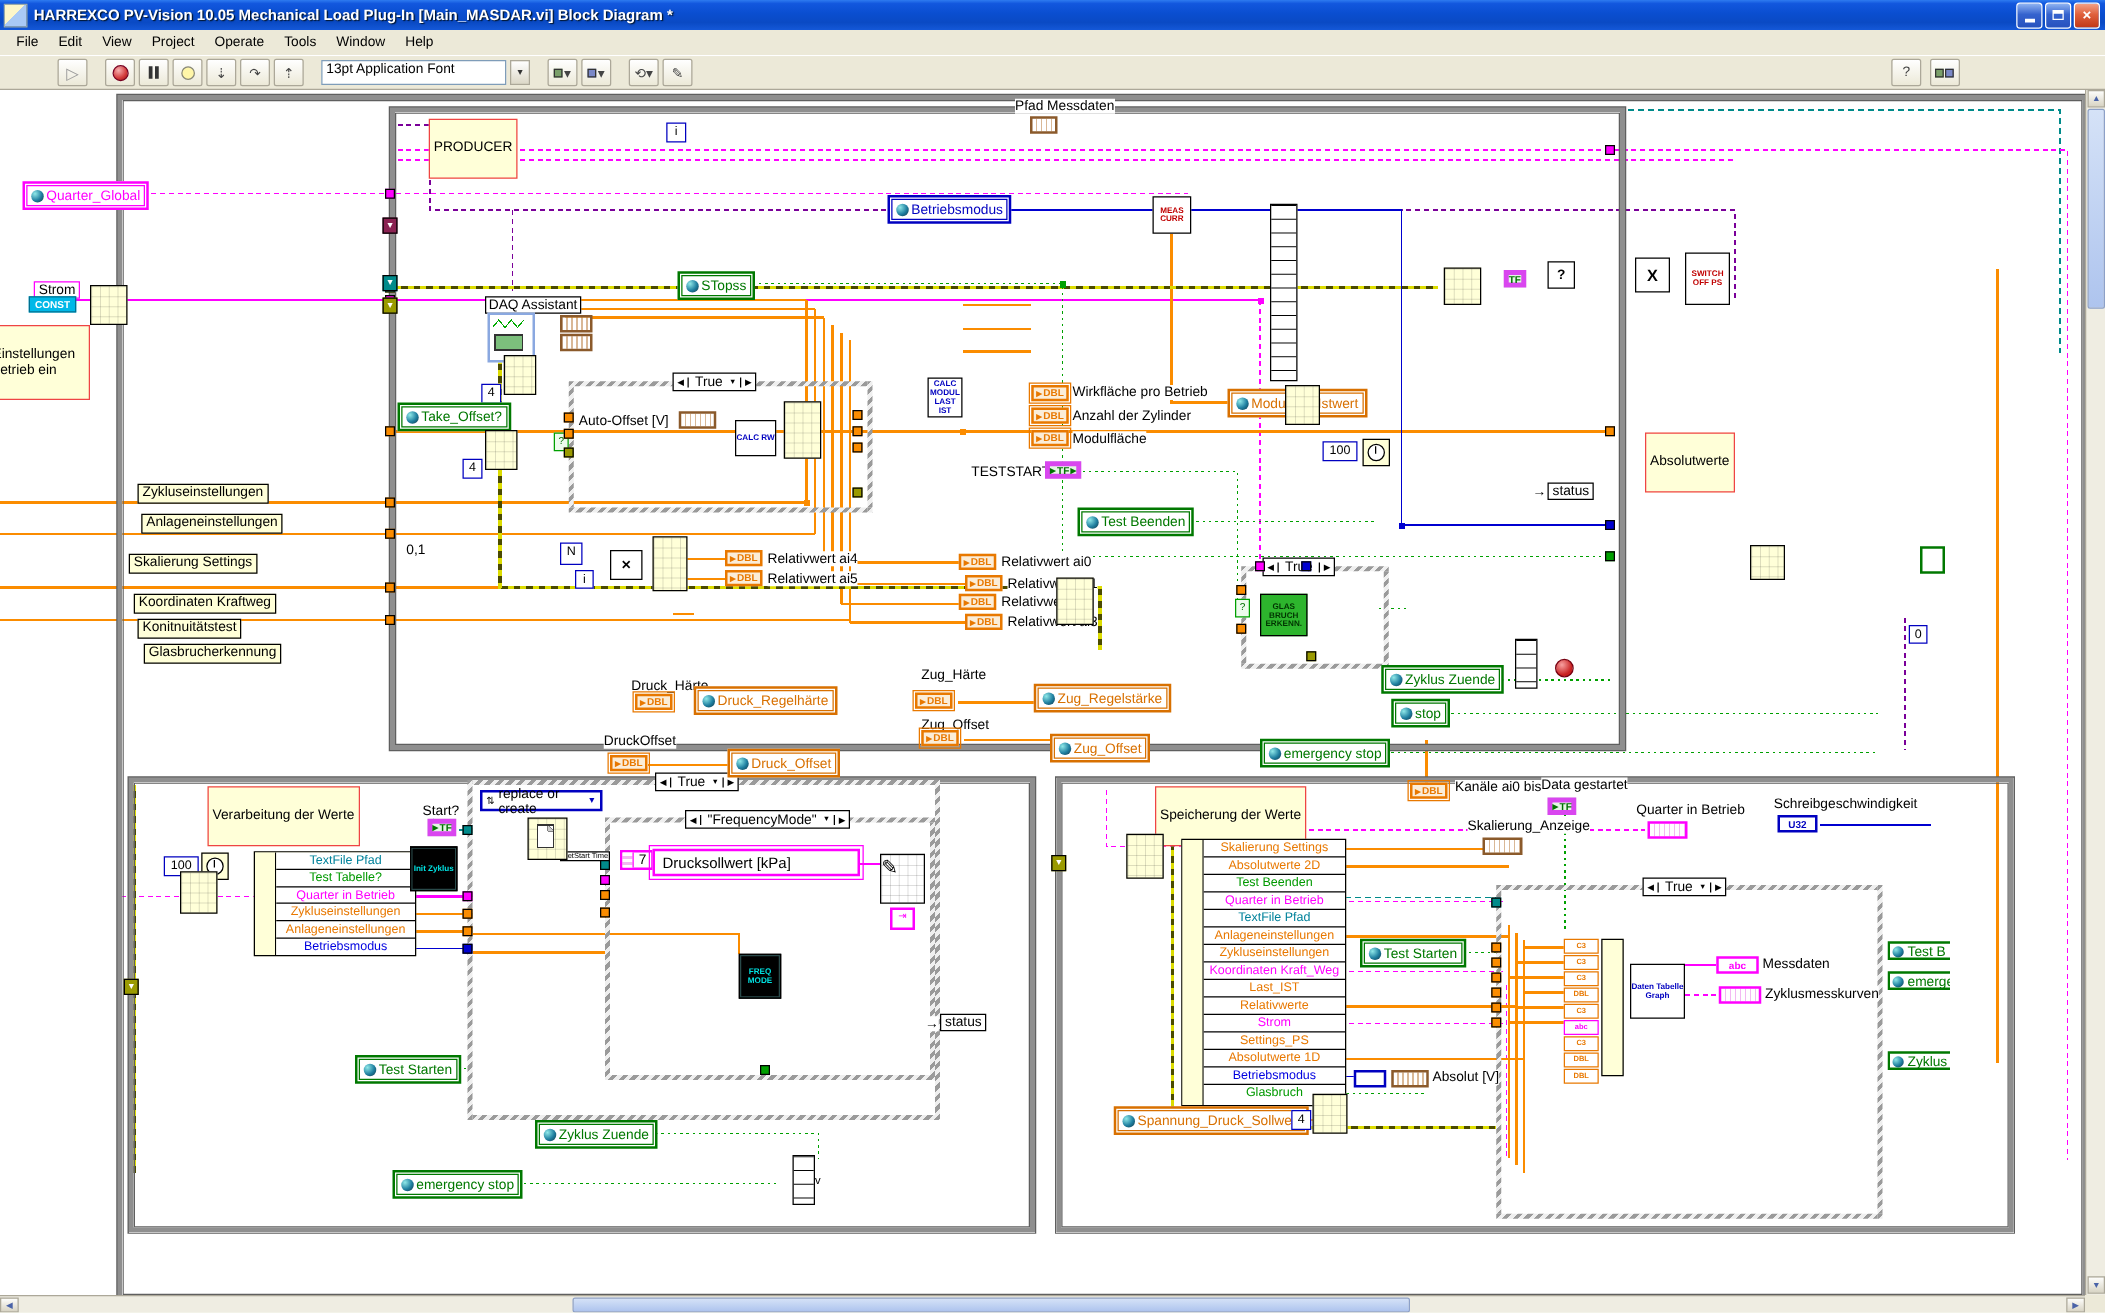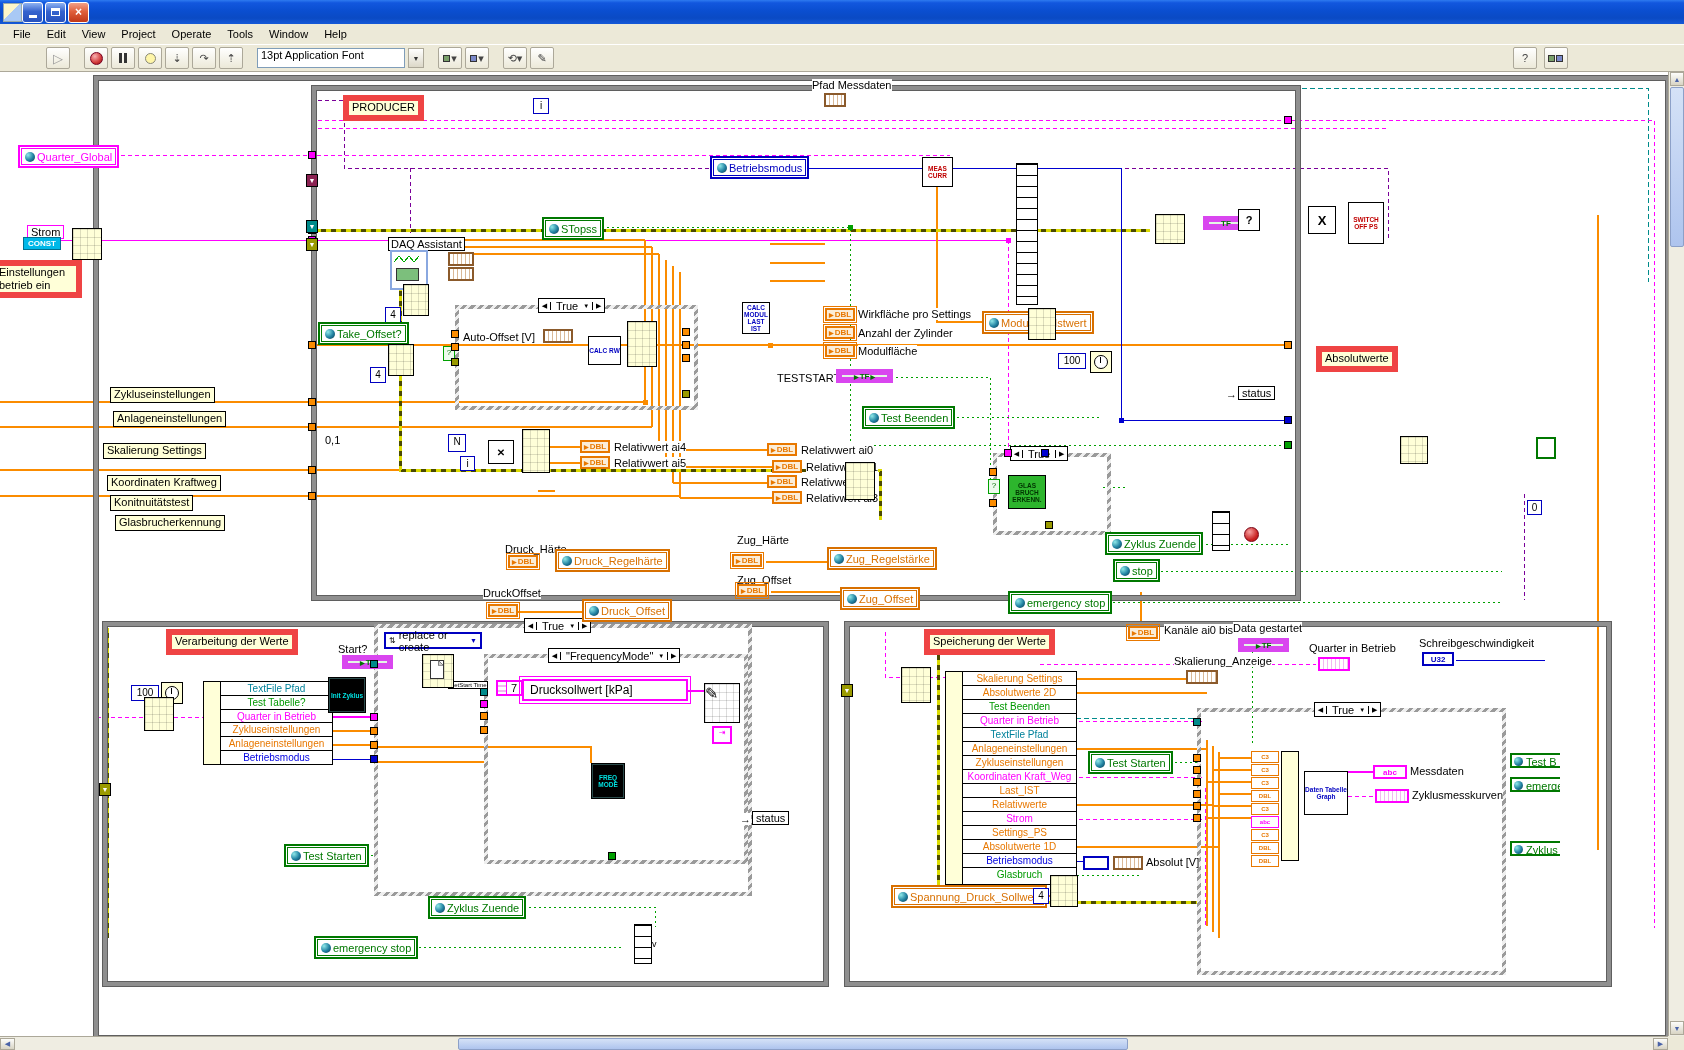--- a/index.html
+++ b/index.html
@@ -43,39 +43,39 @@
   .wb{stroke:#0000D0;stroke-width:1;fill:none}
   .weA{stroke:#4A4A00;stroke-width:3;fill:none}
   .weB{stroke:#DCDC00;stroke-width:3;fill:none;stroke-dasharray:5 5}
   .loop{border:4px solid #8F8F8F;box-shadow:inset 0 0 0 1px #5F5F5F,0 0 0 1px #5F5F5F;background:transparent}
   .case{border:4px solid;border-image:repeating-linear-gradient(135deg,#9A9A9A 0 3px,#EFEFEF 3px 6px) 4;background:transparent}
   .csel{height:15px;background:#fff;border:1px solid #000;display:flex;align-items:center;font-size:11px;z-index:6;box-sizing:border-box}
   .csel .ca{width:11px;text-align:center;font-size:7px;border-right:1px solid #000;color:#000}
   .csel .cb{width:11px;text-align:center;font-size:7px;border-left:1px solid #000;color:#000}
   .csel .ct{padding:0 5px;white-space:nowrap}
   .csel .cd{font-size:6px;padding-right:3px}
-  .ylab{background:#FFFFD8;border:6px solid #ef4444;font-size:11px;padding:0 3px;white-space:nowrap;height:14px;line-height:13px;z-index:5}
+  .ylab{background:#FFFFD8;border:1px solid #ef4444;font-size:11px;padding:16px 3px;white-space:nowrap;height:14px;line-height:13px;z-index:5}
   .flab{font-size:11px;white-space:nowrap;z-index:5;color:#000;background:#fff;line-height:12px}
   .glob{display:flex;background:#fff;z-index:6;box-sizing:border-box}
   .glob .gin{border:1px solid currentColor;margin:1px;display:flex;align-items:center;gap:2px;padding:0 3px;font-size:11px;white-space:nowrap;height:15px}
   .g-green{border:2px solid #007800;color:#007800}
   .g-orange{border:2px solid #D87000;color:#D87000}
   .g-blue{border:2px solid #0000C0;color:#0000C0}
   .g-magenta{border:2px solid #FF00FF;color:#FF00FF}
   .globe{width:10px;height:10px;border-radius:50%;background:radial-gradient(circle at 30% 30%,#8FE8E8,#1F7FA0 55%,#113344);flex:none}
   .vi{border:1px solid #000;background:#fff;font-weight:bold;text-align:center;display:flex;align-items:center;justify-content:center;z-index:6;box-sizing:border-box;white-space:pre-line}
   .vi.red{color:#C00000;font-size:6.5px}
   .vi.blue{color:#0000C0;font-size:6.5px}
   .vi.dark{background:#000;color:#00E0E0;font-size:6.5px;box-shadow:inset 0 0 0 1px #2a4a4a}
   .vi.green{background:#2DB52D;color:#013301;font-size:6.5px}
   .nc{border:1px solid #0000C0;background:#fff;font-size:10px;text-align:center;line-height:13px;z-index:6}
   .dblbox{border:2px solid #E87800;background:#FBEDD8;color:#E87800;font-size:8px;font-weight:bold;display:flex;align-items:center;padding:0 2px;gap:1px;height:13px;z-index:6;box-sizing:border-box}
   .dblbox .tri{font-size:6px}
   .dblarr{outline:1px solid #E87800;outline-offset:1px}
-  .tfbox{border:6px solid #d946ef;background:#E4F6E4;color:#007000;font-size:8px;font-weight:bold;display:flex;align-items:center;gap:1px;padding:0 12px;height:14px;z-index:6;box-sizing:border-box}
+  .tfbox{border:4px solid #d946ef;background:#E4F6E4;color:#007000;font-size:8px;font-weight:bold;display:flex;align-items:center;gap:1px;padding:0 0;height:14px;z-index:6;box-sizing:border-box}
   .tfbox .tri{font-size:6px}
   .termicon{border:2px solid #8B5A2B;background:repeating-linear-gradient(90deg,#fff 0 3px,#D9B896 3px 4px);height:14px;z-index:6;box-sizing:border-box}
   .termicon.mag{border-color:#FF00FF;background:repeating-linear-gradient(90deg,#fff 0 3px,#F2B8F2 3px 4px)}
   .termicon.blue{border-color:#0000C0;background:#fff;color:#0000C0;font-size:8px;font-weight:bold;display:flex;align-items:center;justify-content:center}
   .termicon.magtxt{border-color:#FF00FF;background:#fff;color:#FF00FF;font-size:8px;font-weight:bold;display:flex;align-items:center;justify-content:center}
   .clusterbox{display:flex;border:1px solid #000;background:#FFFFD8;z-index:6}
   .cstrip{width:16px;border-right:1px solid #000;background:#FFFFD8}
   .crows{flex:1;display:flex;flex-direction:column;background:#fff}
   .crow{height:13px;line-height:13px;border-bottom:1px solid #000;font-size:10px;text-align:center;white-space:nowrap;overflow:hidden}
   .crow:last-child{border-bottom:none}
@@ -113,20 +113,21 @@
   .vscroll{left:1668px;top:72px;width:16px;height:964px;background:#EFEDE2;border-left:1px solid #ACA899;box-sizing:border-box}
   .sbtn{position:absolute;background:linear-gradient(180deg,#FDFDFB,#D8D4C4);border:1px solid #ACA899;display:flex;align-items:center;justify-content:center;font-size:7px;color:#4A63A8;box-sizing:border-box}
   .thumb{position:absolute;background:linear-gradient(180deg,#D5E2F7,#AEC4EE);border:1px solid #8CA0C8;border-radius:2px;box-sizing:border-box}
   .corner{left:1668px;top:1036px;width:16px;height:14px;background:#ECE9D8}
 </style>
 </head>
 <body>
 
 <div class="abs titlebar">
   <span class="appicon"></span>
+  <span class="title-text">HARREXCO PV-Vision 10.05 Mechanical Load Plug-In [Main_MASDAR.vi] Block Diagram *</span>
   <span class="winbtns">
     <span class="winbtn">
         <i class="glyph-min"></i>
       </span>
     <span class="winbtn">
         <i class="glyph-rest"></i>
       </span>
     <span class="winbtn close">×</span>
   </span>
 </div>
@@ -394,21 +395,21 @@
   <div class="abs flab" style="left:463px;top:259px">Auto-Offset [V]</div>
   <div class="abs termicon" style="left:543px;top:257px;width:30px"></div>
   <div class="abs vi blue" style="left:588px;top:264px;width:33px;height:29px">CALC RW</div>
   <div class="abs gridicon" style="left:627px;top:249px;width:28px;height:44px"></div>
   <div class="abs vi blue" style="left:742px;top:230px;width:28px;height:32px">CALC MODUL LAST IST</div>
 
   <div class="abs dblbox dblarr" style="left:825px;top:236px">
       <span class="tri">▶</span>
       <span>DBL</span>
     </div>
-  <div class="abs flab" style="left:858px;top:236px">Wirkfläche pro Settings</div>
+  <div class="abs flab" style="left:858px;top:236px">Wirkfläche pro Betrieb</div>
   <div class="abs dblbox dblarr" style="left:825px;top:254px">
       <span class="tri">▶</span>
       <span>DBL</span>
     </div>
   <div class="abs flab" style="left:858px;top:255px">Anzahl der Zylinder</div>
   <div class="abs dblbox dblarr" style="left:825px;top:272px">
       <span class="tri">▶</span>
       <span>DBL</span>
     </div>
   <div class="abs flab" style="left:858px;top:273px">Modulfläche</div>

